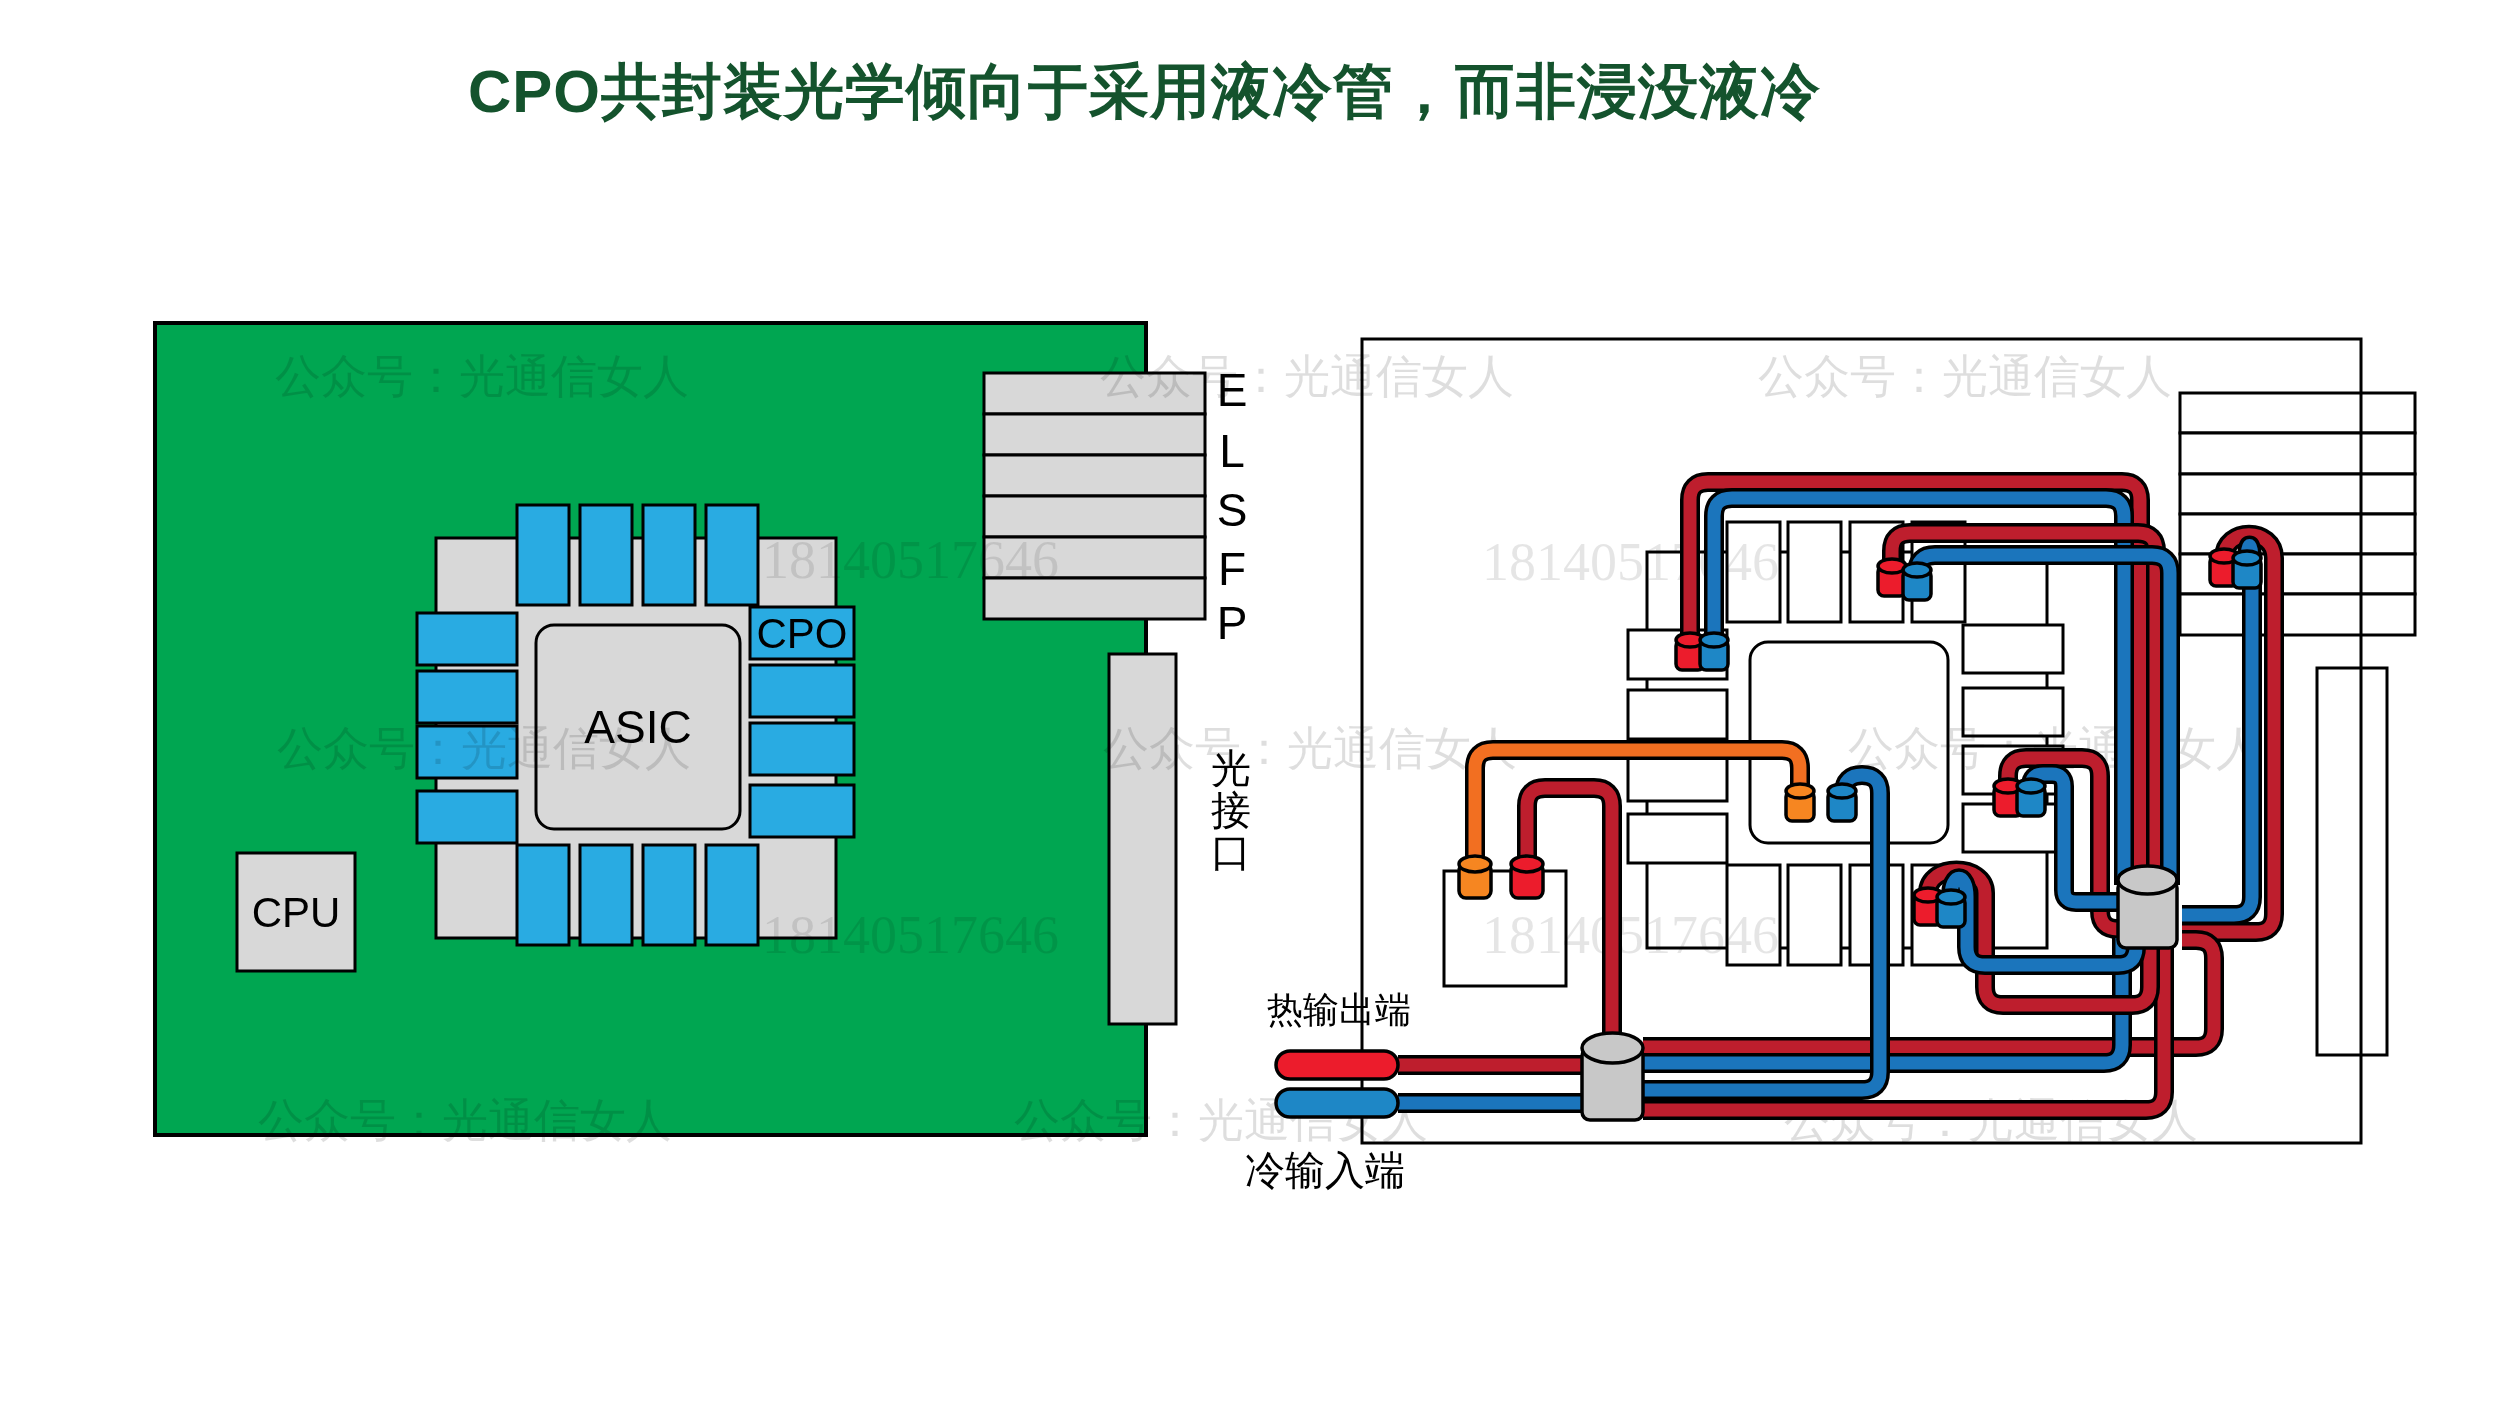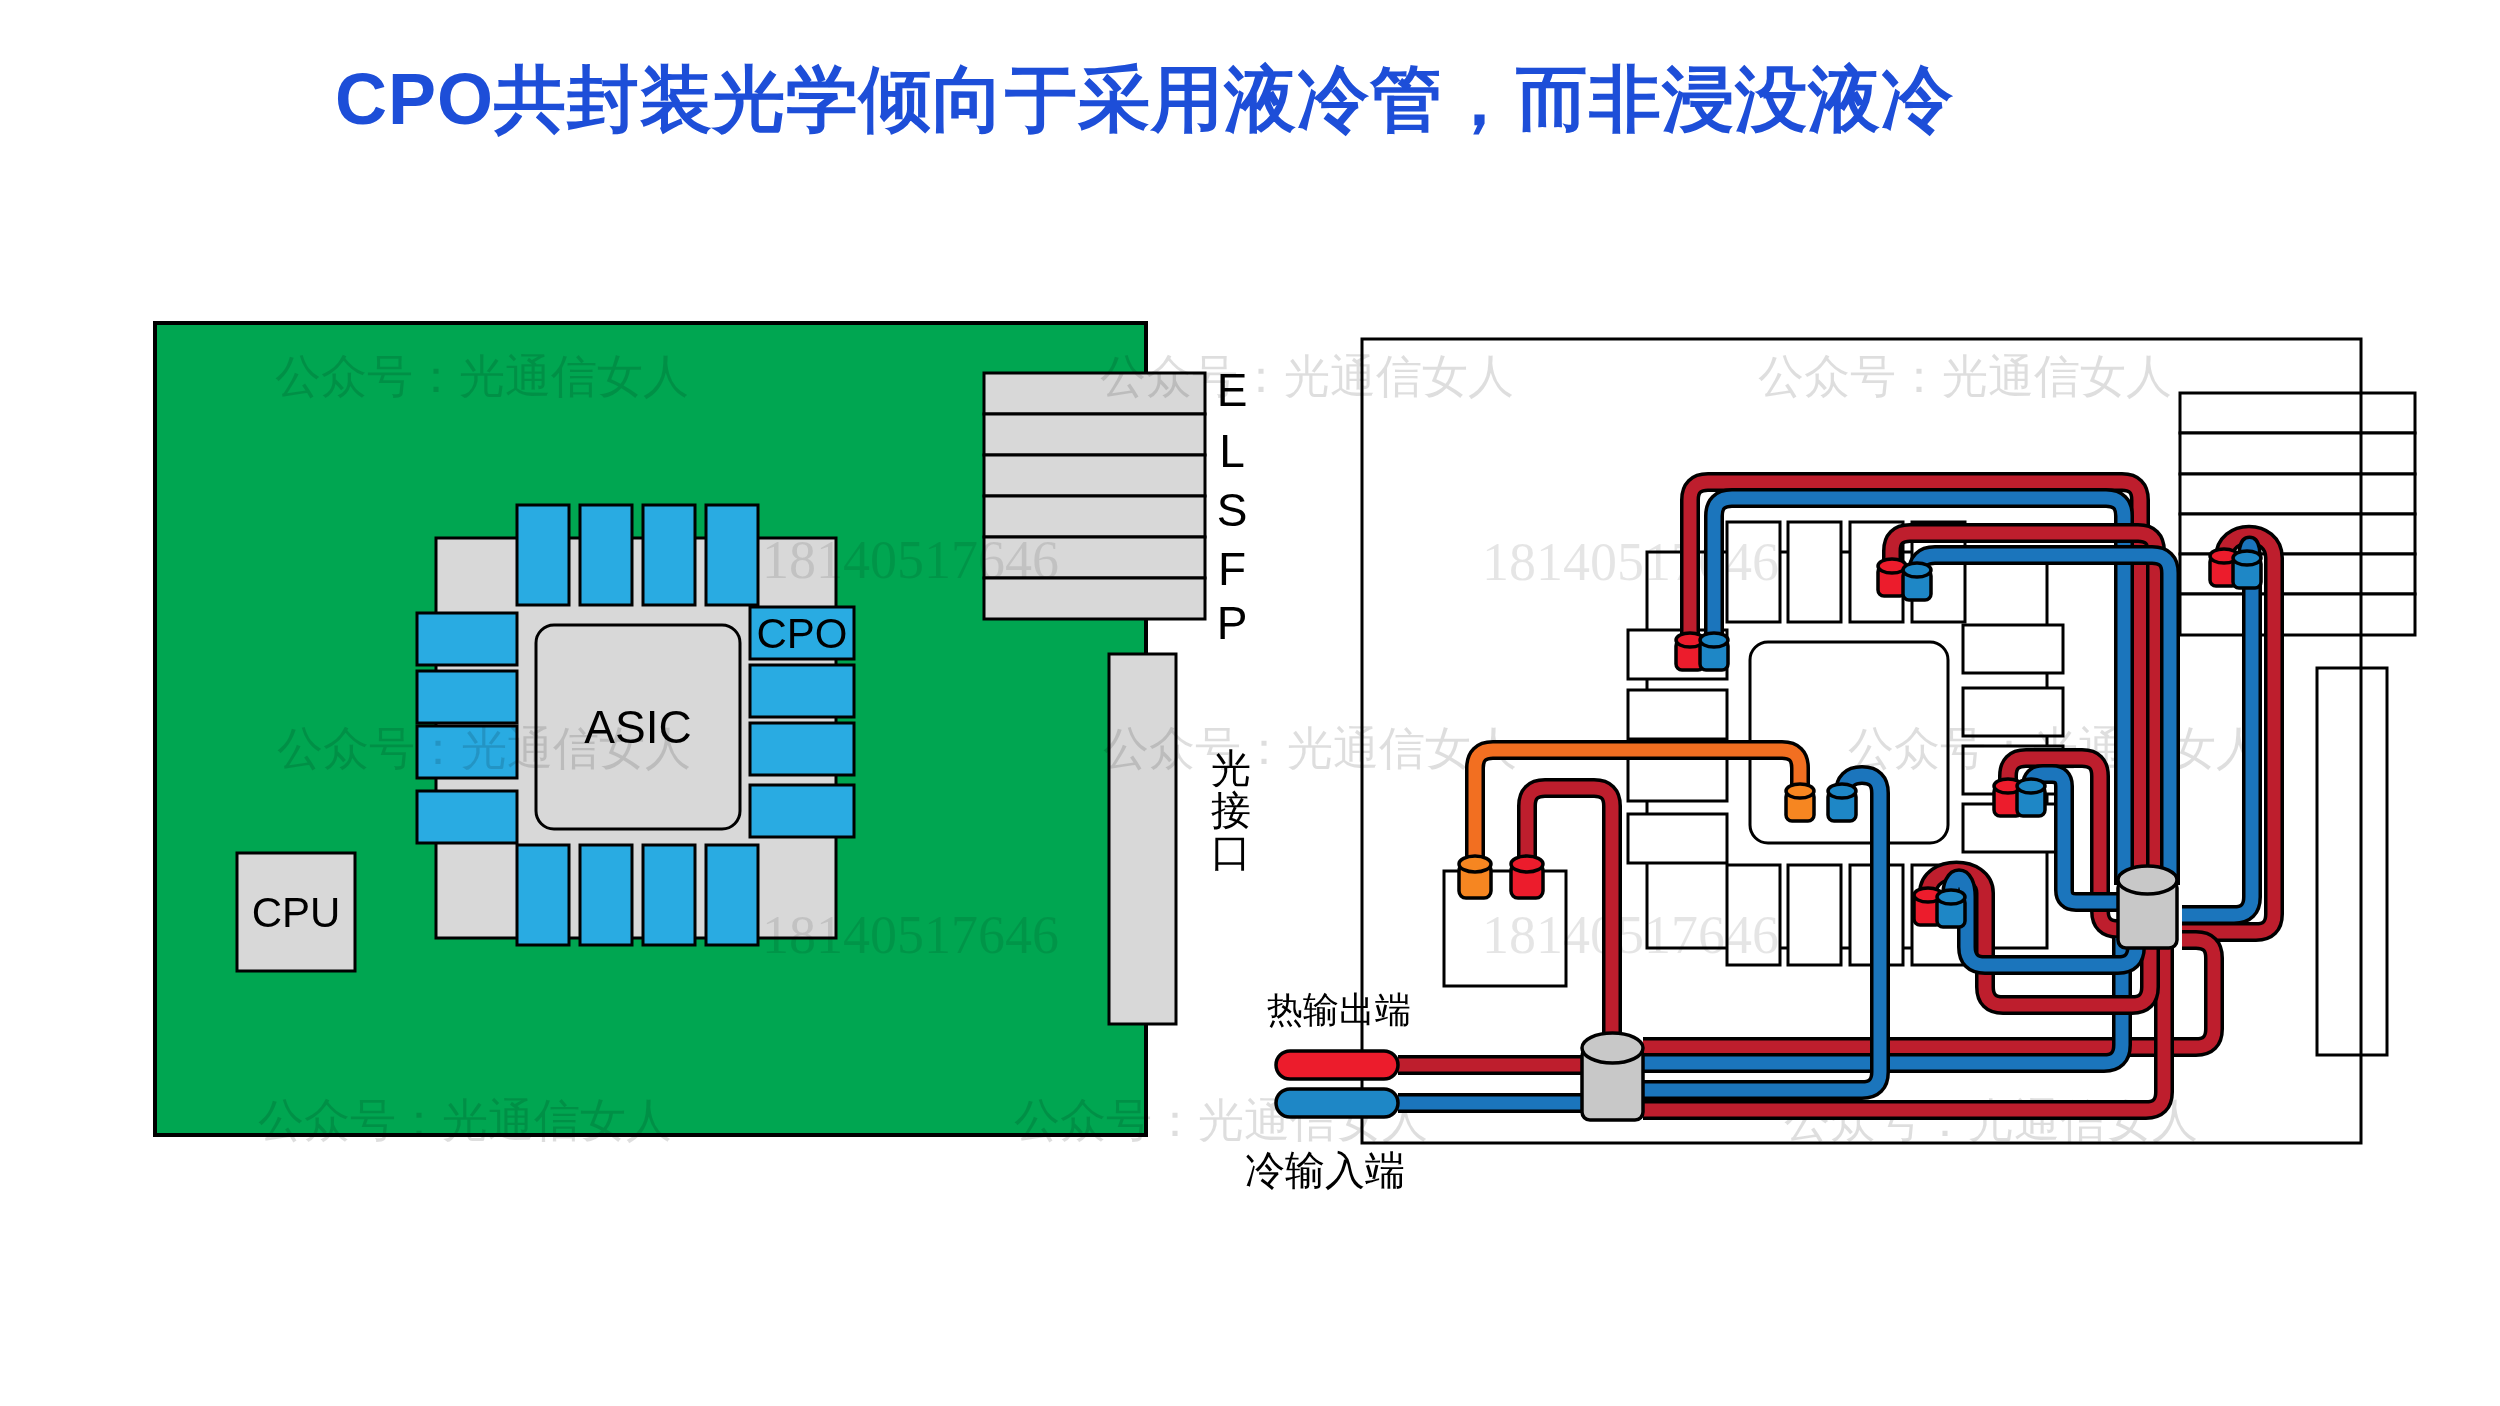--- a/index.html
+++ b/index.html
@@ -1,20 +1,20 @@
 <!DOCTYPE html>
 <html><head>
 <meta charset="utf-8">
 <style>
   html,body{margin:0;padding:0;background:#fff;}
   .stage{position:relative;width:2500px;height:1406px;background:#ffffff;overflow:hidden;
          font-family:"Liberation Sans",sans-serif;}
   .page-title{position:absolute;left:0;top:52px;width:2289px;text-align:center;
 : center;
-         font-size:72px;font-weight:900;color:#1d4ed8;letter-spacing:1px;white-space:nowrap;}
+         font-size:60px;font-weight:900;color:#14532d;letter-spacing:1px;white-space:nowrap;}
   svg{position:absolute;left:0;top:0;}
   .gfill{fill:#00A651;stroke:#000;stroke-width:4;}
   .gray{fill:#D8D8D8;stroke:#000;stroke-width:3;}
   .mod{fill:#29ABE2;stroke:#000;stroke-width:3;}
   .wht{fill:#ffffff;stroke:#000;stroke-width:3;}
   .po{fill:none;stroke:#000;stroke-width:20;}
   .pr{fill:none;stroke:#BE1E2D;stroke-width:13;}
   .pb{fill:none;stroke:#1B75BC;stroke-width:13;}
   .pg{fill:none;stroke:#F26F21;stroke-width:13;}
   .cyl{fill:#C8C8C8;stroke:#000;stroke-width:3.5;}

